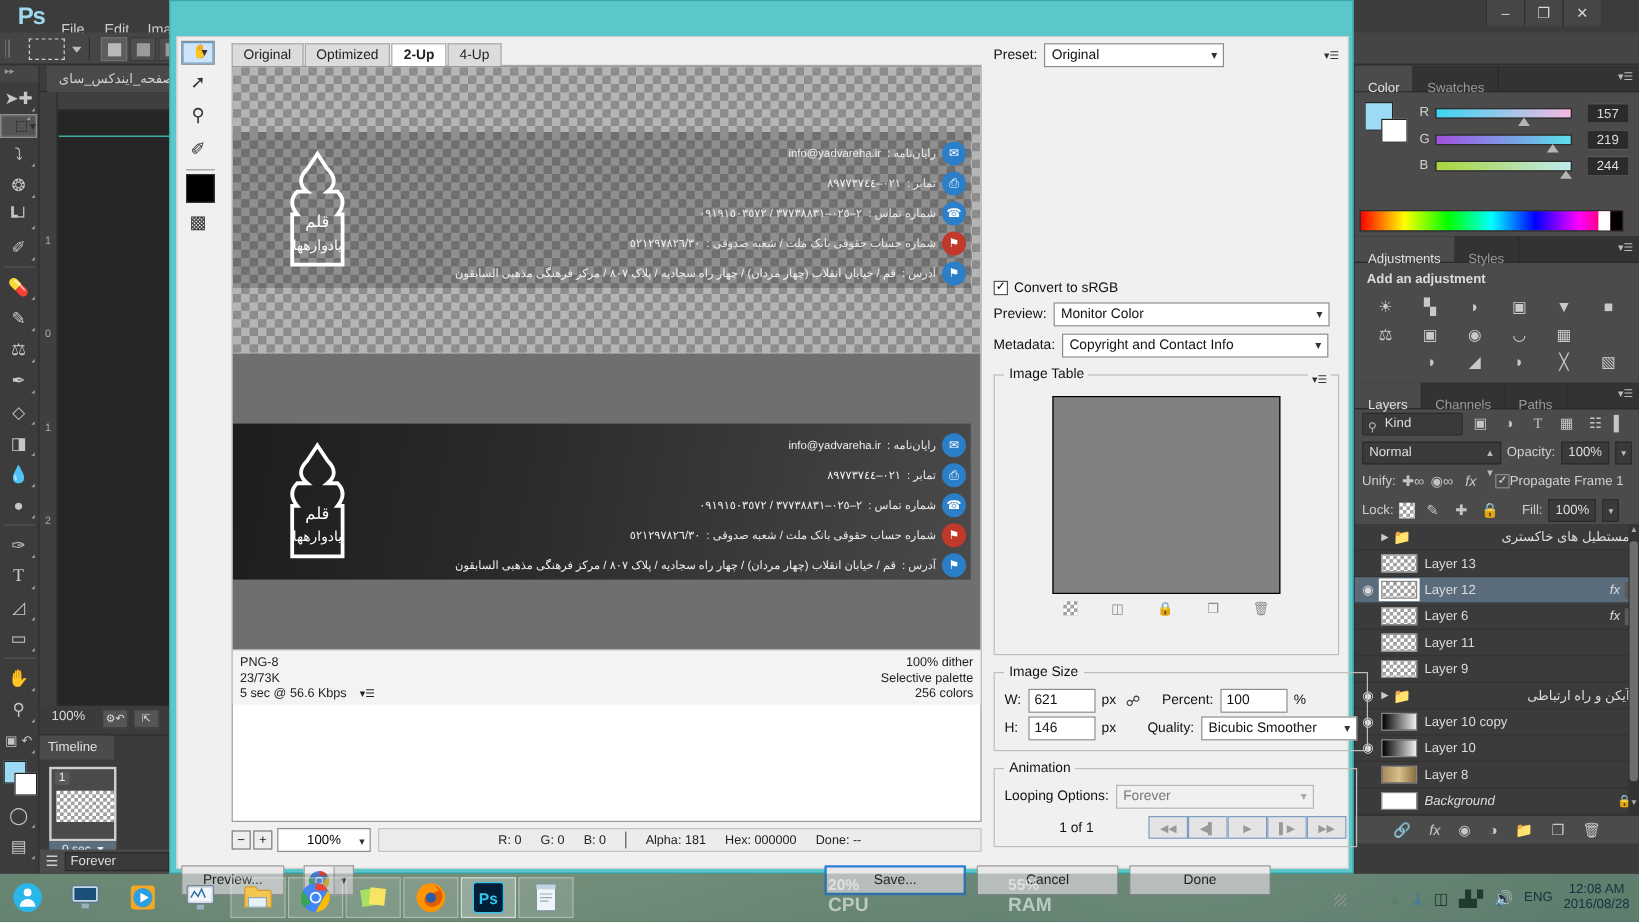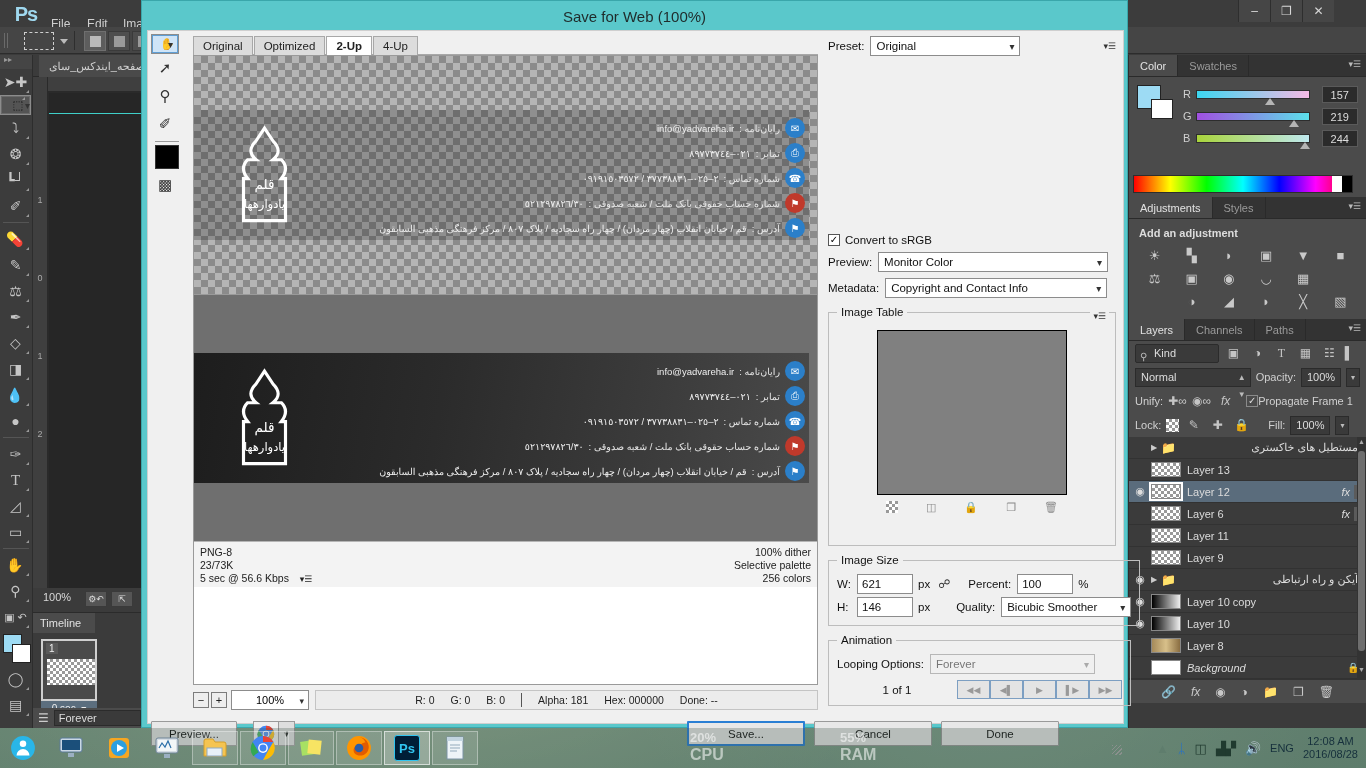--- a/index.html
+++ b/index.html
@@ -84,21 +84,21 @@
   .doc-ruler-h { position: absolute; left: 0; top: 22px; width: 100%; height: 15px; background: #3f3f3f;
     border-bottom: 1px solid #2a2a2a; }
   .doc-ruler-v { position: absolute; left: 0; top: 22px; width: 15px; height: 523px; background: #3f3f3f; border-right: 1px solid #2a2a2a; }
   .doc-ruler-v span { display:block; color:#aaa; font-size: 9px; text-align:center; }
   .doc-canvas { position: absolute; left: 16px; top: 38px; width: 1079px; height: 507px; background: #262626; }
   .doc-guide { position: absolute; background: #3fd0c9; }
 
   
   .dock { position: absolute; right: 0; top: 55px; width: 238px; height: 673px; background: #3b3b3b; border-left: 1px solid #2d2d2d; }
   .panel-tabs { display: flex; height: 22px; background: #333; border-bottom: 1px solid #2a2a2a; position: relative; }
-  .panel-tab { padding: 0 11px; line-height: 22px; font-size: 11px; color: #9a9a9a; background: #333; border-right: 1px solid #2a2a2a; }
+  .panel-tab { padding: 8px 11px; line-height: 22px; font-size: 11px; color: #9a9a9a; background: #333; border-right: 1px solid #2a2a2a; }
   .panel-tab.active { background: #4b4b4b; color: #e2e2e2; }
   .panel-menu { position: absolute; right: 5px; top: 5px; color: #bbb; font-size: 9px; line-height: 9px; }
 
   .color-panel { background: #4b4b4b; padding: 6px 8px 2px 8px; height: 120px; position: relative; }
   .cp-swatches { position: absolute; left: 8px; top: 8px; width: 36px; height: 32px; }
   .cp-fg { position: absolute; left: 0; top: 0; width: 24px; height: 24px; background: #9ddbf4; border: 1px solid #222; }
   .cp-bg { position: absolute; left: 14px; top: 14px; width: 22px; height: 20px; background: #fff; border: 1px solid #222; }
   .cp-row { display: flex; align-items: center; height: 22px; margin-left: 46px; }
   .cp-lbl { width: 14px; color: #d0d0d0; font-size: 11px; }
   .cp-slider { position: relative; width: 118px; height: 9px; border: 1px solid #2d2d2d; }
@@ -595,21 +595,20 @@
         <span>◉</span>
         <span>◑</span>
         <span>📁</span>
         <span>❐</span>
         <span>🗑</span>
       </div>
     </div>
   </div>
 
   <div class="sfw">
-    <div class="sfw-title">Save for Web (100%)</div>
     <div class="sfw-body">
 
       <div class="sfw-tools">
         <div class="sfw-tool sel">✋</div>
         <div class="sfw-tool">➚</div>
         <div class="sfw-tool">⚲</div>
         <div class="sfw-tool">✐</div>
         <div class="sfw-tool-div"></div>
         <div class="sfw-tool-fg"></div>
         <div class="sfw-tool" style="margin-top:2px">▩</div>

